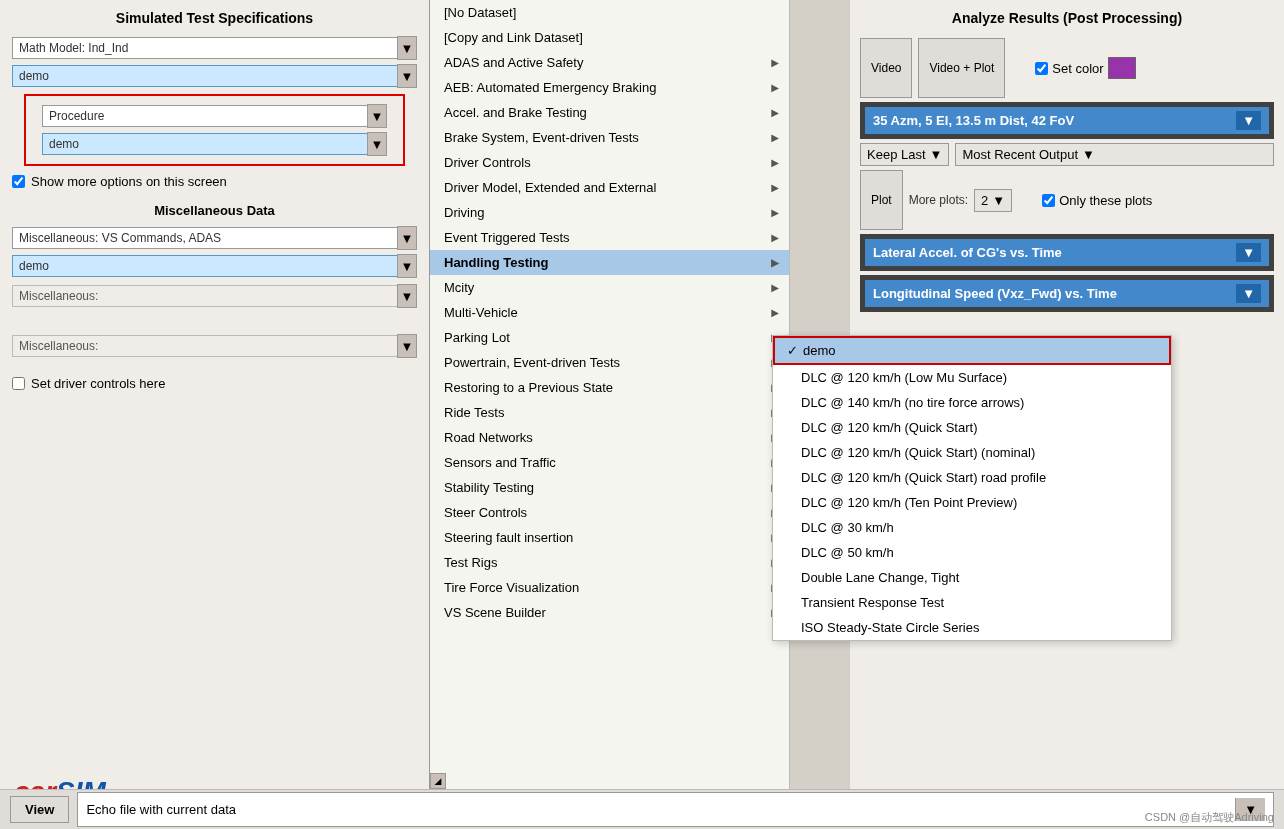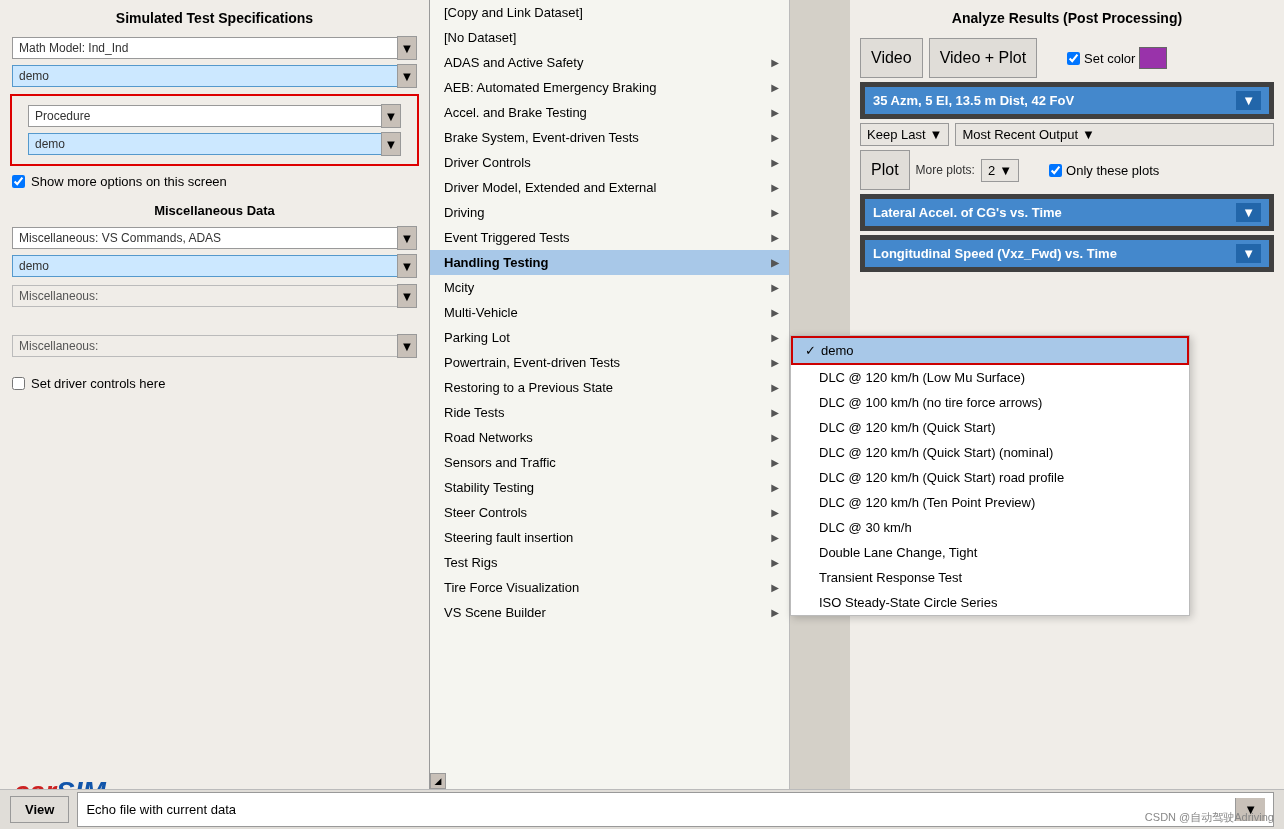--- a/index.html
+++ b/index.html
@@ -53,21 +53,21 @@
       margin-left: -1px;
     }
 
     .highlighted-row .dropdown-select {
       background: #cce8ff;
       border-color: #5599cc;
     }
 
     .red-outline-group {
       border: 2px solid #dd0000;
-      margin: 6px 10px;
+      margin: 6px 24px;
       padding: 4px;
     }
 
     .checkbox-row {
       display: flex;
       align-items: center;
       margin: 8px 12px;
       gap: 6px;
     }
 
@@ -149,21 +149,21 @@
     }
 
     .menu-item .arrow {
       font-size: 10px;
       color: #555;
     }
 
     
     .submenu-panel {
       position: absolute;
-      left: 790px; top: 335px;
+      left: 772px; top: 335px;
       width: 400px;
       background: white;
       border: 1px solid #bbb;
       box-shadow: 2px 2px 8px rgba(0,0,0,0.2);
       z-index: 100;
     }
 
     .submenu-item {
       padding: 5px 12px;
       cursor: pointer;
@@ -200,23 +200,23 @@
     .right-btn-row {
       display: flex;
       align-items: center;
       gap: 6px;
       margin: 4px 10px;
     }
 
     .btn {
       background: #e0ddd8;
       border: 1px solid #999;
-      padding: 10px 10px;
-      cursor: pointer;
-      font-size: 16px;
+      padding: 22px 10px;
+      cursor: pointer;
+      font-size: 12px;
     }
 
     .blue-dropdown {
       background: #4488cc;
       color: white;
       border: 5px solid #404040;
       padding: 4px 8px;
       font-size: 12px;
       font-weight: bold;
       display: flex;
@@ -405,24 +405,24 @@
     <div>
       <span class="car-text"><span style="color:#cc2222;font-style:italic;font-weight:bold;font-size:28px;">car</span><span class="car-sim-part" style="color:#1155aa;font-style:italic;font-weight:bold;font-size:28px;">SIM</span></span>
     </div>
     <div class="mech-sim">MECHANICAL SIMULATION.</div>
   </div>
 </div>
 
 <div class="menu-panel">
   <div id="menu-items-container">
       <div class="menu-item">
+        <span>[No Dataset]</span>
+      </div>
+      <div class="menu-item">
         <span>[Copy and Link Dataset]</span>
-      </div>
-      <div class="menu-item">
-        <span>[No Dataset]</span>
       </div>
       <div class="menu-item">
         <span>ADAS and Active Safety</span>
         <span class="arrow">▶</span>
       </div>
       <div class="menu-item">
         <span>AEB: Automated Emergency Braking</span>
         <span class="arrow">▶</span>
       </div>
       <div class="menu-item">
@@ -509,26 +509,27 @@
         <span>VS Scene Builder</span>
         <span class="arrow">▶</span>
       </div>
     </div>
 </div>
 
 <div class="submenu-panel">
   <div id="submenu-items-container">
       <div class="submenu-item selected"><span class="check">✓</span><span>demo</span></div>
       <div class="submenu-item"><span class="check"></span><span>DLC @ 120 km/h (Low Mu Surface)</span></div>
-      <div class="submenu-item"><span class="check"></span><span>DLC @ 100 km/h (no tire force arrows)</span></div>
+      <div class="submenu-item"><span class="check"></span><span>DLC @ 140 km/h (no tire force arrows)</span></div>
       <div class="submenu-item"><span class="check"></span><span>DLC @ 120 km/h (Quick Start)</span></div>
       <div class="submenu-item"><span class="check"></span><span>DLC @ 120 km/h (Quick Start) (nominal)</span></div>
       <div class="submenu-item"><span class="check"></span><span>DLC @ 120 km/h (Quick Start) road profile</span></div>
       <div class="submenu-item"><span class="check"></span><span>DLC @ 120 km/h (Ten Point Preview)</span></div>
       <div class="submenu-item"><span class="check"></span><span>DLC @ 30 km/h</span></div>
+      <div class="submenu-item"><span class="check"></span><span>DLC @ 50 km/h</span></div>
       <div class="submenu-item"><span class="check"></span><span>Double Lane Change, Tight</span></div>
       <div class="submenu-item"><span class="check"></span><span>Transient Response Test</span></div>
       <div class="submenu-item"><span class="check"></span><span>ISO Steady-State Circle Series</span></div>
     </div>
 </div>
 
 <div class="right-panel">
   <div class="right-panel-title">Analyze Results (Post Processing)</div>
 
   <div class="right-btn-row">

